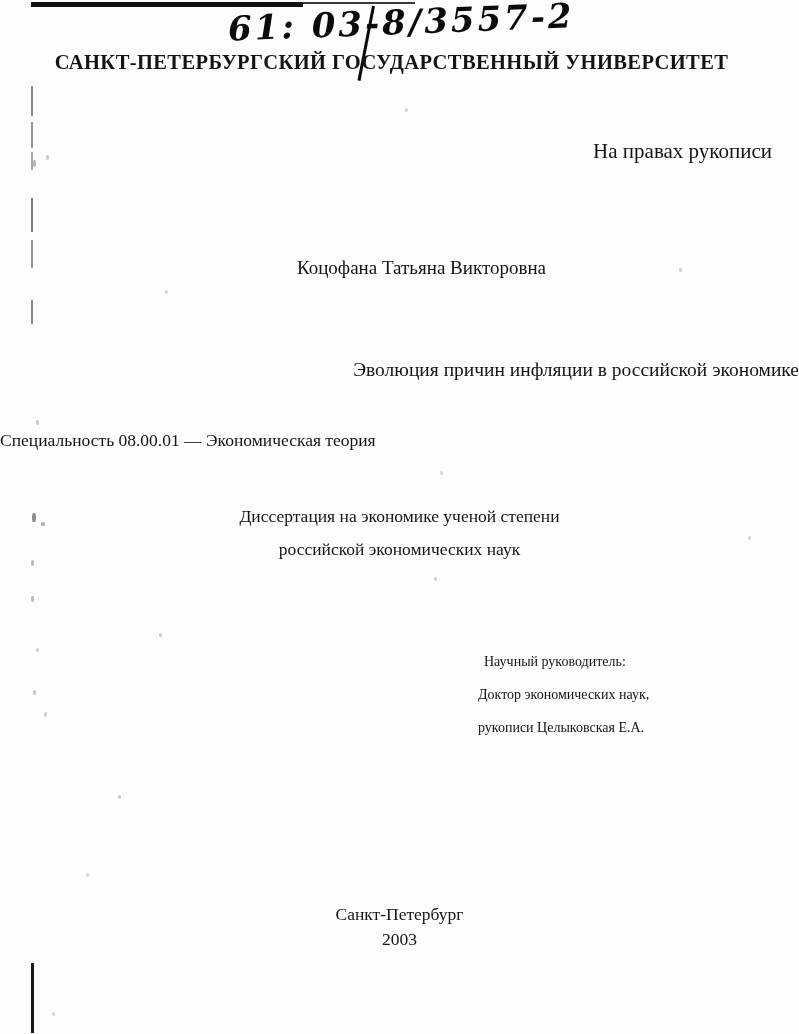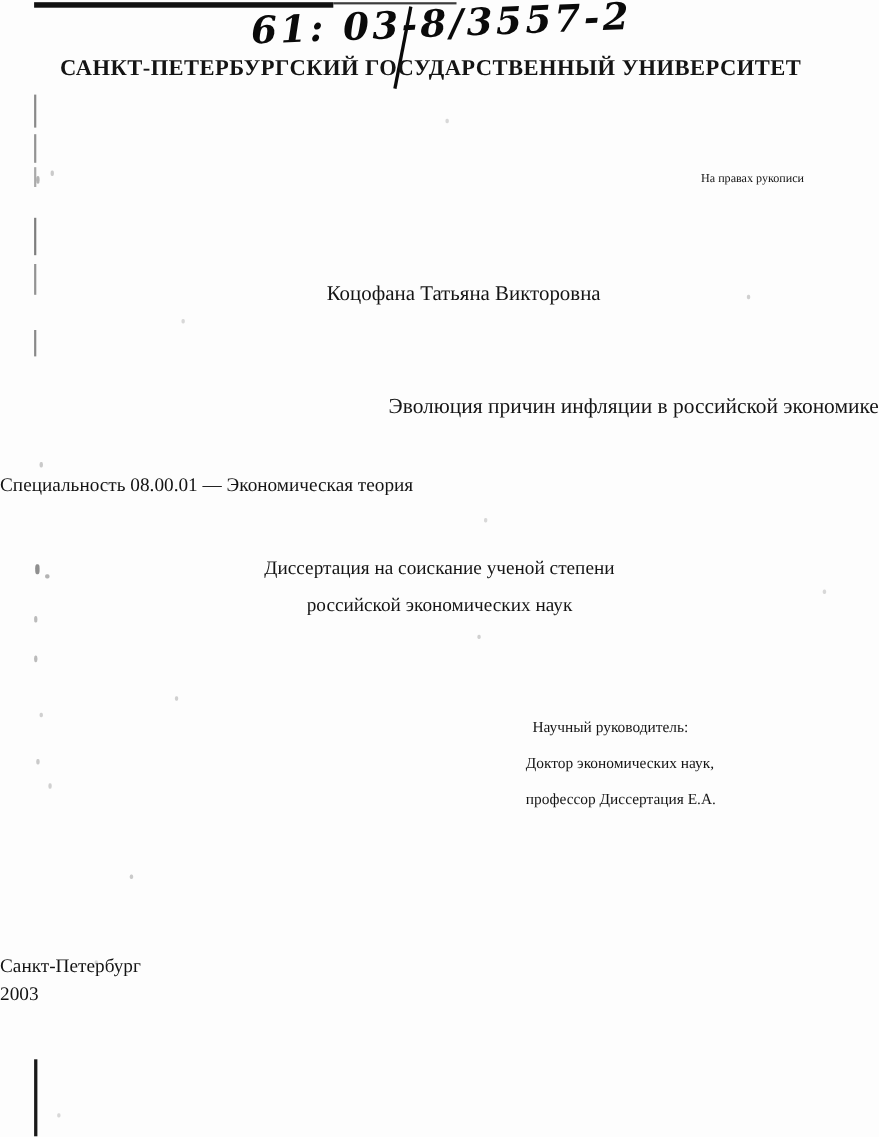--- a/index.html
+++ b/index.html
@@ -93,24 +93,25 @@
   #university {
     left: 0; right: 16px;
     top: 51px;
     text-align: center;
     font-size: 20.5px;
     font-weight: 700;
     letter-spacing: .4px;
   }
   #manuscript-note {
     left: 0;
-    top: 156px;
+    top: 139px;
     width: 731px;
     text-align: right;
-    font-size: 11px;
+    font-size: 21px;
+    padding-left: 41px;
   }
   #author-name {
     left: 0; right: 0;
     top: 257px;
     text-align: center;
     font-size: 19px;
     padding-left: 44px;
   }
   #dissertation-title {
     left: 0; right: 0;
@@ -137,22 +138,22 @@
     top: 645px;
     text-align: left;
     font-size: 14px;
     line-height: 33px;
     white-space: nowrap;
   }
   #supervisor-block .sv-heading { padding-left: 6px; }
   #place-year {
     position: absolute;
     left: 0; right: 0;
-    top: 866px;
-    text-align: left;
+    top: 902px;
+    text-align: center;
     font-size: 17.5px;
     line-height: 25px;
   }
 </style>
 </head>
 <body>
 
 <div id="page">
 
   <div id="scan-artifacts">
@@ -194,28 +195,28 @@
 
   <div class="doc-line" id="manuscript-note">На правах рукописи</div>
 
   <div class="doc-line" id="author-name">Коцофана Татьяна Викторовна</div>
 
   <div class="doc-line" id="dissertation-title">Эволюция причин инфляции в российской экономике</div>
 
   <div class="doc-line" id="specialty">Специальность 08.00.01 — Экономическая теория</div>
 
   <div id="degree-block">
-    <div>Диссертация на соискание ученой степени</div>
+    <div>Диссертация на экономике ученой степени</div>
     <div>российской экономических наук</div>
   </div>
 
   <div id="supervisor-block">
     <div class="sv-heading">Научный руководитель:</div>
     <div>Доктор экономических наук,</div>
-    <div>профессор Диссертация Е.А.</div>
+    <div>рукописи Целыковская Е.А.</div>
   </div>
 
   <div id="place-year">
     <div>Санкт-Петербург</div>
     <div>2003</div>
   </div>
 
 </div>
 
 </body></html>

